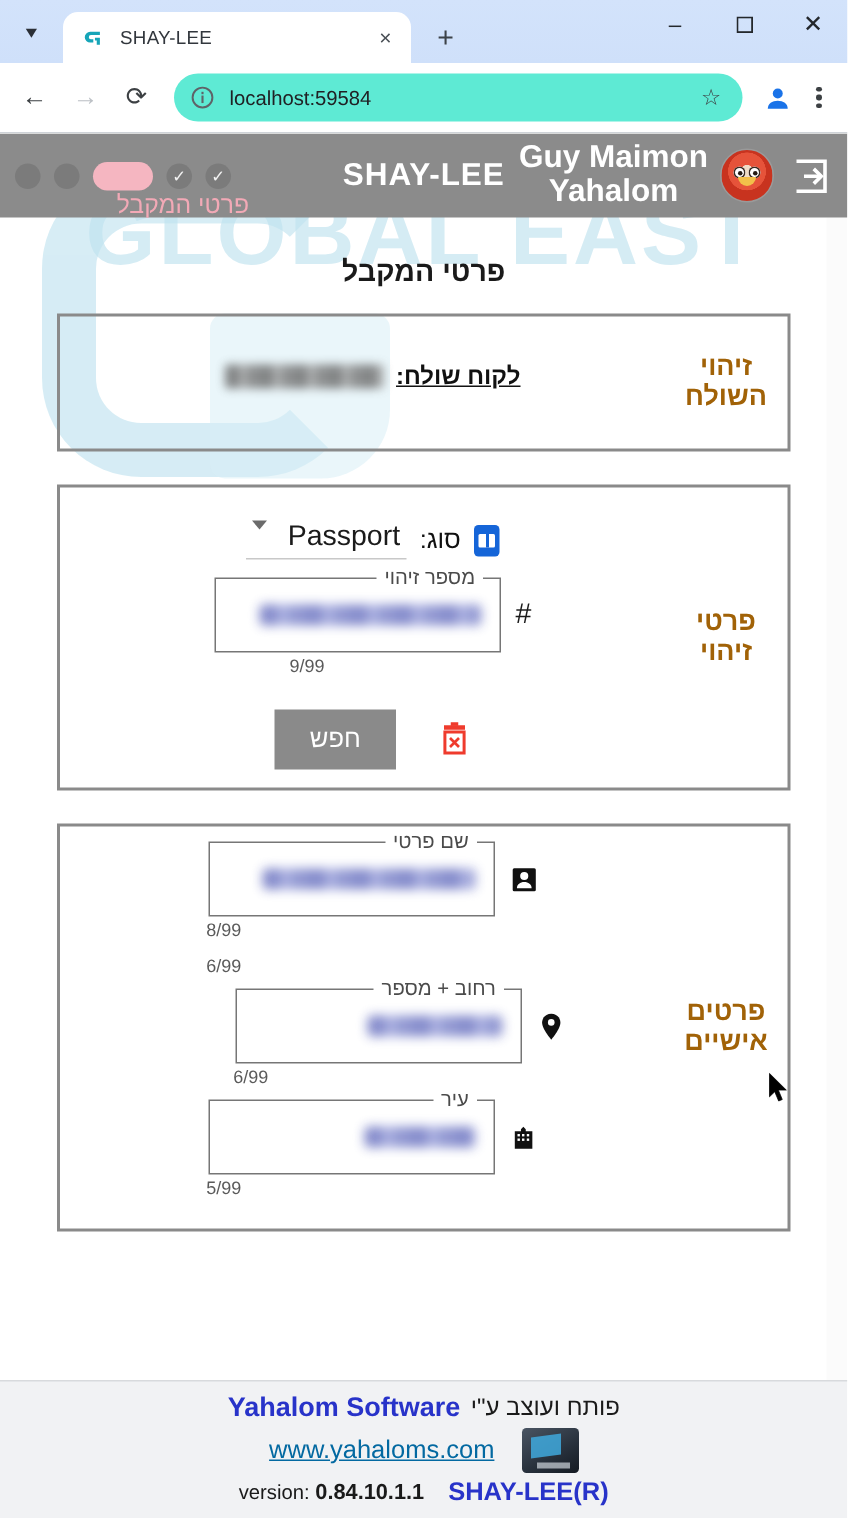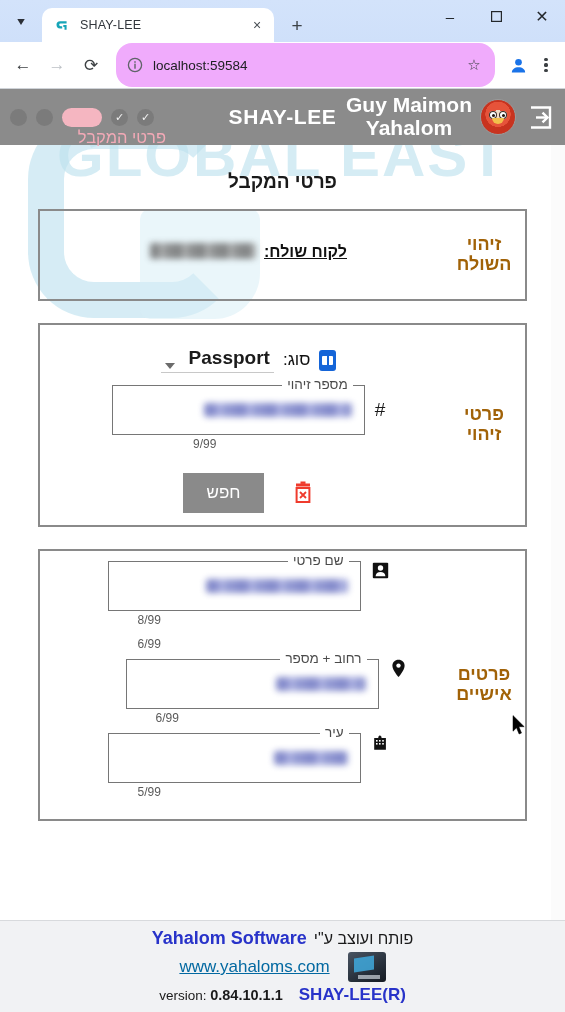--- a/index.html
+++ b/index.html
@@ -46,21 +46,21 @@
   .winbtn.close { font-size: 16px; }
 
   .toolbar {
     height: 47px; background: #ffffff; display: flex; align-items: center; gap: 0;
     padding: 0 6px; border-bottom: 1px solid #cfd3d8;
   }
   .navbtn { width: 34px; height: 34px; display: flex; align-items: center; justify-content: center;
     color: #3c4043; font-size: 17px; }
   .navbtn.fwd { color: #bdc1c6; }
   .omnibox {
-    flex: 1 1 auto; height: 44px; margin: 0 8px; background: #f0abfc; border-radius: 16px;
+    flex: 1 1 auto; height: 32px; margin: 0 8px; background: #5eead4; border-radius: 16px;
     display: flex; align-items: center; padding: 0 10px 0 11px; gap: 10px; position: relative;
   }
   .omni-info { width: 16px; height: 16px; flex: 0 0 auto; color: #5f6368; }
   .omni-url { flex: 1 1 auto; font-size: 13.5px; color: #202124; white-space: nowrap; overflow: hidden; }
   .omni-star { color: #3c4043; font-size: 15px; width: 22px; text-align: center; }
   .profile { width: 30px; height: 30px; display: flex; align-items: center; justify-content: center; }
   .profile .av { width: 19px; height: 19px; color: #1a73e8; }
   .kebab { width: 26px; height: 30px; display: flex; flex-direction: column; align-items: center;
     justify-content: center; gap: 2.5px; }
   .kebab i { width: 3.2px; height: 3.2px; border-radius: 50%; background: #3c4043; display: block; }
@@ -157,55 +157,55 @@
   }
   .idcard-icon::before {
     content: ""; position: absolute; left: 3px; top: 6px; width: 11px; height: 9px;
     background: #fff; border-radius: 1px;
   }
   .idcard-icon::after {
     content: ""; position: absolute; left: 7.5px; top: 6px; width: 2px; height: 9px; background: #1565d8;
   }
   .lbl-type { font-size: 17px; color: #111; }
   .select-wrap {
-    display: flex; align-items: flex-end; gap: 14px; border-bottom: 1.5px solid #c8c8c8;
-    padding: 0 4px 3px 4px; direction: ltr; font-weight: bold;
+    display: flex; align-items: flex-start; gap: 14px; border-bottom: 1.5px solid #c8c8c8;
+    padding: 0 4px 3px 4px; direction: ltr;
   }
   .select-caret { width: 0; height: 0; border-left: 5.5px solid transparent; border-right: 5.5px solid transparent;
     border-top: 6.5px solid #6b6b6b; }
   .select-value { font-size: 19px; color: #1b1b1b; }
 
   .field-wrap { position: relative; margin: 8px 0 0; display: flex; align-items: center; justify-content: center; gap: 10px; }
   .hash { font-size: 19px; color: #1b1b1b; font-weight: 500; }
   .tf {
     position: relative; width: 212px; height: 50px; border: 1px solid #767676; background: #fff;
     display: flex; align-items: center; padding: 0 12px;
   }
-  .tf.wide { width: 253px; }
+  .tf.wide { width: 191px; }
   .tf > .tf-label {
     position: absolute; top: -9px; right: 11px; background: #fff; padding: 0 5px;
     font-size: 13.5px; color: #4b4b4b; white-space: nowrap;
   }
   .blur-val {
     height: 14px; border-radius: 3px;
     background: repeating-linear-gradient(90deg,#7f86c9 0 12px,#a3a9dd 12px 20px,#8c93d0 20px 30px);
     filter: blur(3.4px); opacity: .95;
   }
   .counter { font-size: 12px; color: #5a5a5a; direction: ltr; text-align: left; }
 
   .id-actions { display: flex; align-items: center; justify-content: center; gap: 28px; margin-top: 14px; }
   .btn-search {
     background: #8a8a8a; color: #fff; font-size: 17px; border: none; padding: 10px 24px; min-width: 76px;
     text-align: center;
   }
   .trash { width: 22px; height: 25px; position: relative; }
 
   
   .pf-row { display: flex; flex-direction: column; align-items: center; }
-  .pf-line { display: flex; align-items: flex-start; gap: 10px; }
+  .pf-line { display: flex; align-items: center; gap: 10px; }
   .pf-icon { width: 19px; height: 19px; flex: 0 0 auto; display: flex; align-items: center; justify-content: center; }
   .pf-counter { width: 222px; margin: 2px 0 8px; }
 
   
   .footer {
     position: absolute; left: 0; right: 0; bottom: 0; height: 92px; background: #f1f2f4;
     border-top: 1px solid #d8dadd; z-index: 8; direction: rtl;
     display: flex; flex-direction: column; align-items: center; justify-content: center; gap: 3px;
   }
   .f-line1 { display: flex; align-items: center; gap: 7px; font-size: 16px; color: #1a1a1a; }

